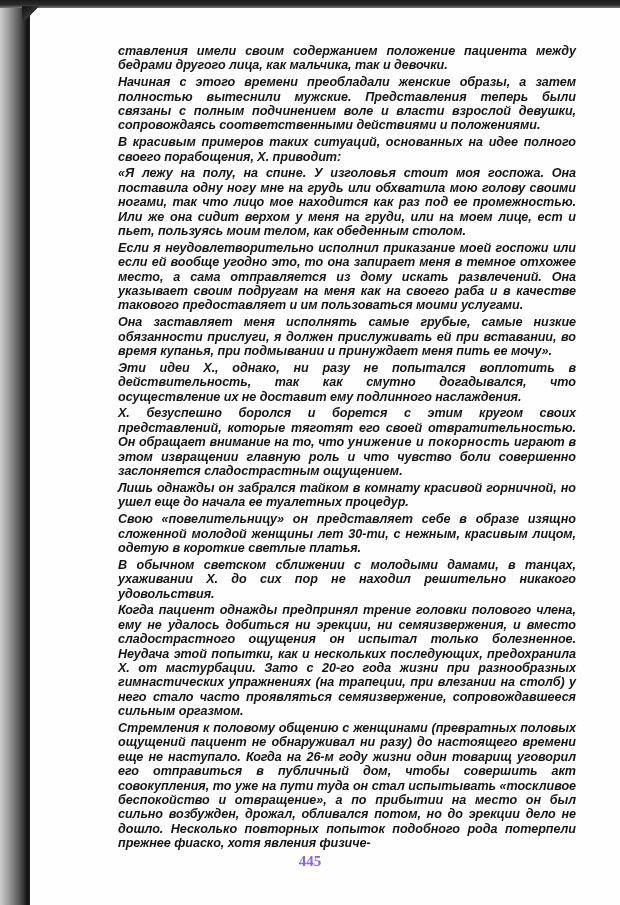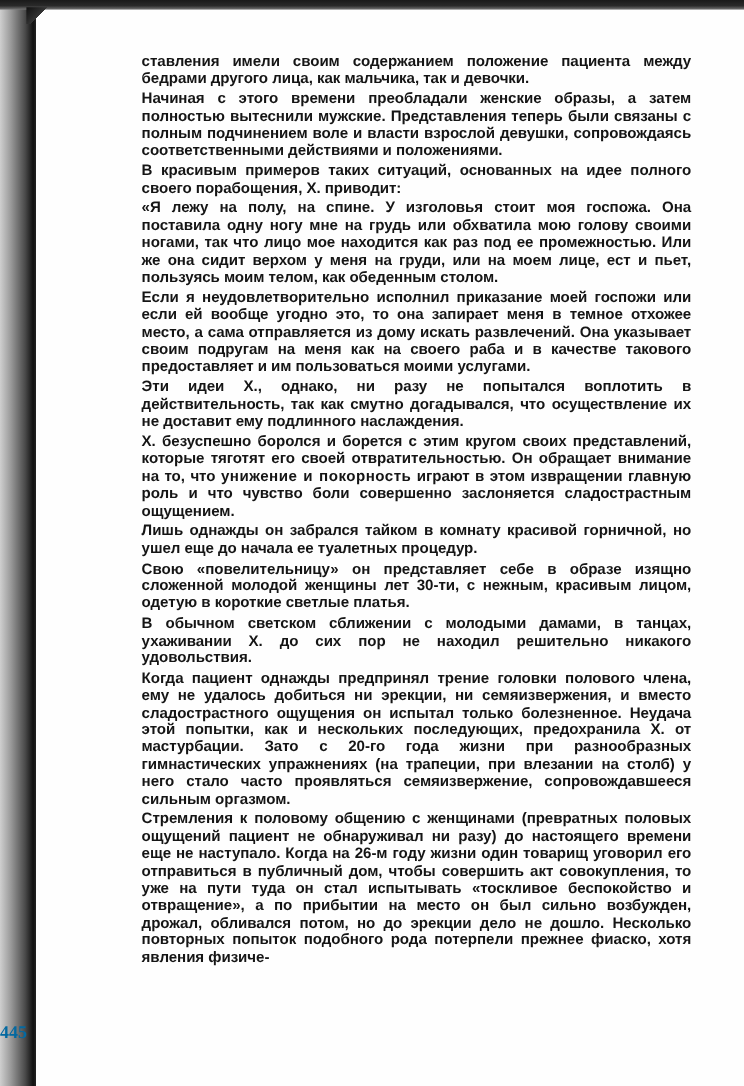--- a/index.html
+++ b/index.html
@@ -49,53 +49,56 @@
       font-size: 12.6px;
       line-height: 14.4px;
       letter-spacing: -0.05px;
     }
     .para {
       margin: 0;
       padding: 0;
       text-align: justify;
       text-align-last: left;
       hyphens: manual;
+      font-style: italic;
     }
     .para + .para {
       margin-top: 2.4px;
     }
     .emph {
       font-weight: bold;
       letter-spacing: 0.4px;
     }
     .page-number {
       position: absolute;
       top: 853px;
       left: 0;
       width: 620px;
+      text-align: center;
       font-family: "Liberation Serif", serif;
       font-weight: bold;
       font-size: 15px;
-      color: #0369a1;
+      color: #8b5cf6;
     }
   </style>
 </head>
 <body>
 
 <div class="page"></div>
 <div class="left-edge"></div>
 <div class="top-edge"></div>
 <div class="top-corner"></div>
 
 <div class="text-block">
   <p class="para">ставления имели своим содержанием положение пациента между бедрами другого лица, как мальчика, так и девочки.</p>
   <p class="para">Начиная с этого времени преобладали женские образы, а затем полностью вытеснили мужские. Представления теперь были связаны с полным подчинением воле и власти взрослой девушки, сопровождаясь соответственными действиями и положениями.</p>
   <p class="para">В красивым примеров таких ситуаций, основанных на идее полного своего порабощения, Х. приводит:</p>
   <p class="para">«Я лежу на полу, на спине. У изголовья стоит моя госпожа. Она поставила одну ногу мне на грудь или обхватила мою голову своими ногами, так что лицо мое находится как раз под ее промежностью. Или же она сидит верхом у меня на груди, или на моем лице, ест и пьет, пользуясь моим телом, как обеденным столом.</p>
   <p class="para">Если я неудовлетворительно исполнил приказание моей госпожи или если ей вообще угодно это, то она запирает меня в темное отхожее место, а сама отправляется из дому искать развлечений. Она указывает своим подругам на меня как на своего раба и в качестве такового предоставляет и им пользоваться моими услугами.</p>
+  <p class="para">Она заставляет меня исполнять самые грубые, самые низкие обязанности прислуги, я должен прислуживать ей при вставании, во время купанья, при подмывании и принуждает меня пить ее мочу».</p>
   <p class="para">Эти идеи Х., однако, ни разу не попытался воплотить в действительность, так как смутно догадывался, что осуществление их не доставит ему подлинного наслаждения.</p>
   <p class="para"><span>Х. безуспешно боролся и борется с этим кругом своих представлений, которые тяготят его своей отвратительностью. Он обращает внимание на то, что </span><span class="emph">унижение и покорность</span><span> играют в этом извращении главную роль и что чувство боли совершенно заслоняется сладострастным ощущением.</span></p>
   <p class="para">Лишь однажды он забрался тайком в комнату красивой горничной, но ушел еще до начала ее туалетных процедур.</p>
   <p class="para">Свою «повелительницу» он представляет себе в образе изящно сложенной молодой женщины лет 30-ти, с нежным, красивым лицом, одетую в короткие светлые платья.</p>
   <p class="para">В обычном светском сближении с молодыми дамами, в танцах, ухаживании Х. до сих пор не находил решительно никакого удовольствия.</p>
   <p class="para">Когда пациент однажды предпринял трение головки полового члена, ему не удалось добиться ни эрекции, ни семяизвержения, и вместо сладострастного ощущения он испытал только болезненное. Неудача этой попытки, как и нескольких последующих, предохранила Х. от мастурбации. Зато с 20-го года жизни при разнообразных гимнастических упражнениях (на трапеции, при влезании на столб) у него стало часто проявляться семяизвержение, сопровождавшееся сильным оргазмом.</p>
   <p class="para">Стремления к половому общению с женщинами (превратных половых ощущений пациент не обнаруживал ни разу) до настоящего времени еще не наступало. Когда на 26-м году жизни один товарищ уговорил его отправиться в публичный дом, чтобы совершить акт совокупления, то уже на пути туда он стал испытывать «тоскливое беспокойство и отвращение», а по прибытии на место он был сильно возбужден, дрожал, обливался потом, но до эрекции дело не дошло. Несколько повторных попыток подобного рода потерпели прежнее фиаско, хотя явления физиче-</p>
 </div>
 
 <div class="page-number">445</div>

